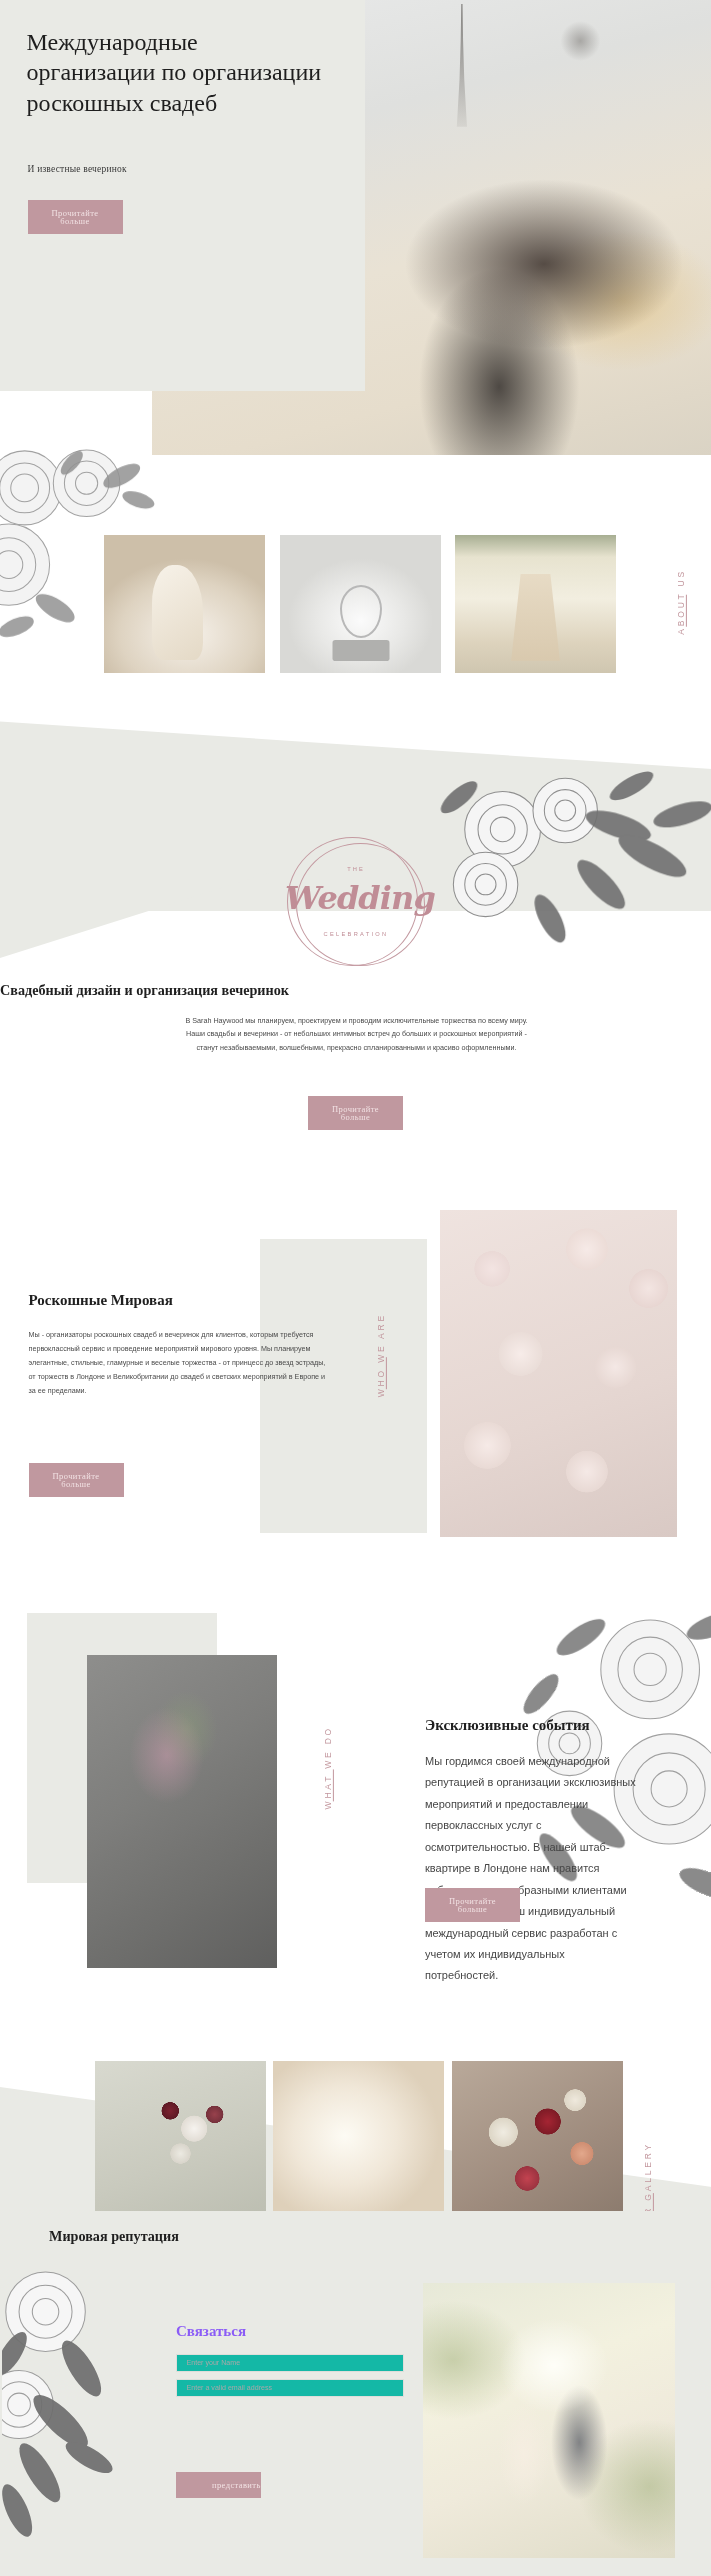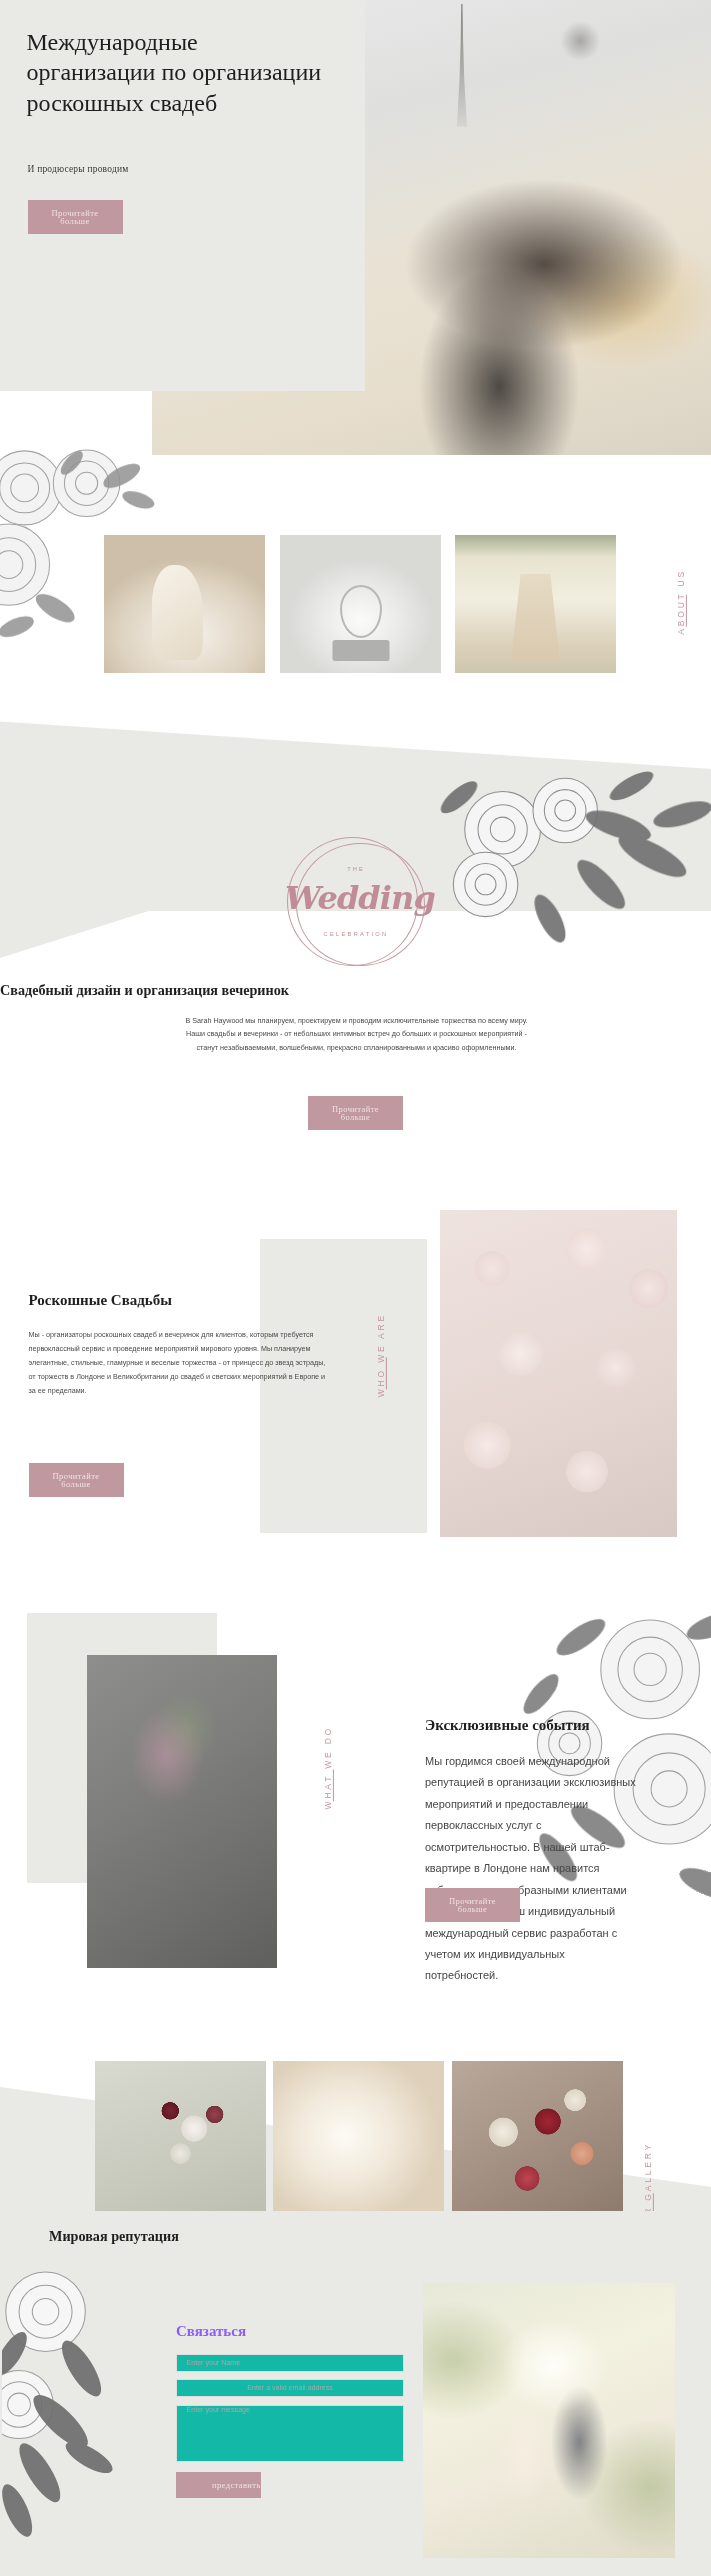--- a/index.html
+++ b/index.html
@@ -247,21 +247,21 @@
     position: absolute; left: 176px; top: 65px;
     font-family: "Liberation Serif", "DejaVu Serif", serif; font-size: 15px; color: #8b5cf6;
   }
   .contact input, .contact textarea {
     position: absolute; background: #14b8a6; border: 0.9px solid #dededa;
     font-family: "Liberation Sans", sans-serif; font-size: 7.1px;
     color: #4a4a4a; padding: 0 9.5px; outline: none;
   }
   .contact input::placeholder, .contact textarea::placeholder { color: #a8a8a8; }
   .c-name  { left: 176px; top: 96px; width: 228px; height: 18px; }
-  .c-email { left: 176px; top: 121px; width: 228px; height: 18px; text-align: center; }
+  .c-email { left: 176px; top: 121px; width: 228px; height: 18px; }
   .c-msg   { left: 176px; top: 147px; width: 228px; height: 57px; padding-top: 5.7px; resize: none; }
   .c-btn   { position: absolute; left: 176px; top: 214px; width: 85px; padding-left: 36px; }
   .contact-photo {
     position: absolute; left: 423px; top: 25px; width: 252px; height: 275px;
     background:
       radial-gradient(ellipse 30% 24% at 52% 30%, rgba(255,255,250,.95), rgba(255,255,250,0) 72%),
       radial-gradient(ellipse 16% 30% at 62% 58%, rgba(92,96,104,.75), rgba(92,96,104,0) 70%),
       radial-gradient(ellipse 14% 26% at 40% 62%, rgba(246,238,226,.9), rgba(246,238,226,0) 72%),
       radial-gradient(ellipse 40% 30% at 12% 28%, rgba(160,175,120,.5), rgba(160,175,120,0) 72%),
       radial-gradient(ellipse 40% 34% at 90% 74%, rgba(150,168,110,.45), rgba(150,168,110,0) 72%),
@@ -272,21 +272,21 @@
 <body>
 
 <div class="page">
 
   <section class="hero">
     <div class="hero-photo">
       <div class="tower"></div>
     </div>
     <div class="hero-panel"></div>
     <h1 class="hero-title">Международные организации по организации роскошных свадеб</h1>
-    <p class="hero-sub">И продюсеры проводим</p>
+    <p class="hero-sub">И известные вечеринок</p>
     <button class="btn hero-btn">Прочитайте больше</button>
   </section>
 
   <section class="about">
     <svg class="about-floral" viewBox="0 0 200 220">
       <g fill="#f2f2f2" stroke="#9a9a9a" stroke-width="1.1">
         <circle cx="45" cy="45" r="40"></circle>
           <circle cx="45" cy="45" r="27"></circle>
           <circle cx="45" cy="45" r="15"></circle>
         <circle cx="112" cy="40" r="36"></circle>
@@ -358,21 +358,21 @@
     </div>
 
     <h2 class="ls-title">Свадебный дизайн и организация вечеринок</h2>
     <p class="ls-body">В Sarah Haywood мы планируем, проектируем и проводим исключительные торжества по всему миру. Наши свадьбы и вечеринки - от небольших интимных встреч до больших и роскошных мероприятий - станут незабываемыми, волшебными, прекрасно спланированными и красиво оформленными.</p>
     <button class="btn ls-btn">Прочитайте больше</button>
   </section>
 
   <section class="who">
     <div class="who-grey"></div>
     <div class="who-photo"></div>
-    <h2 class="who-title">Роскошные Свадьбы</h2>
+    <h2 class="who-title">Роскошные Мировая</h2>
     <p class="who-body">Мы - организаторы роскошных свадеб и вечеринок для клиентов, которым требуется первоклассный сервис и проведение мероприятий мирового уровня. Мы планируем элегантные, стильные, гламурные и веселые торжества - от принцесс до звезд эстрады, от торжеств в Лондоне и Великобритании до свадеб и светских мероприятий в Европе и за ее пределами.</p>
     <button class="btn who-btn">Прочитайте больше</button>
     <div class="vlabel who-vlabel">
       <span>WHO WE ARE</span>
       <span class="vline"></span>
     </div>
   </section>
 
   <section class="what">
     <div class="what-grey"></div>
@@ -442,19 +442,18 @@
         <ellipse cx="40" cy="222" rx="36" ry="12" transform="rotate(58 40 222)"></ellipse>
         <ellipse cx="16" cy="262" rx="30" ry="11" transform="rotate(66 16 262)"></ellipse>
         <ellipse cx="92" cy="206" rx="28" ry="10" transform="rotate(30 92 206)"></ellipse>
         <ellipse cx="10" cy="96" rx="26" ry="10" transform="rotate(-58 10 96)"></ellipse>
       </g>
     </svg>
 
     <h2 class="contact-title">Связаться</h2>
     <input class="c-name" type="text" placeholder="Enter your Name" style="">
     <input class="c-email" type="email" placeholder="Enter a valid email address" style="">
-    <textarea class="c-msg" placeholder="Enter your message" style=""></textarea>
     <button class="btn c-btn">представить</button>
     <div class="contact-photo"></div>
   </section>
 
 </div>
 
 
 </body></html>

